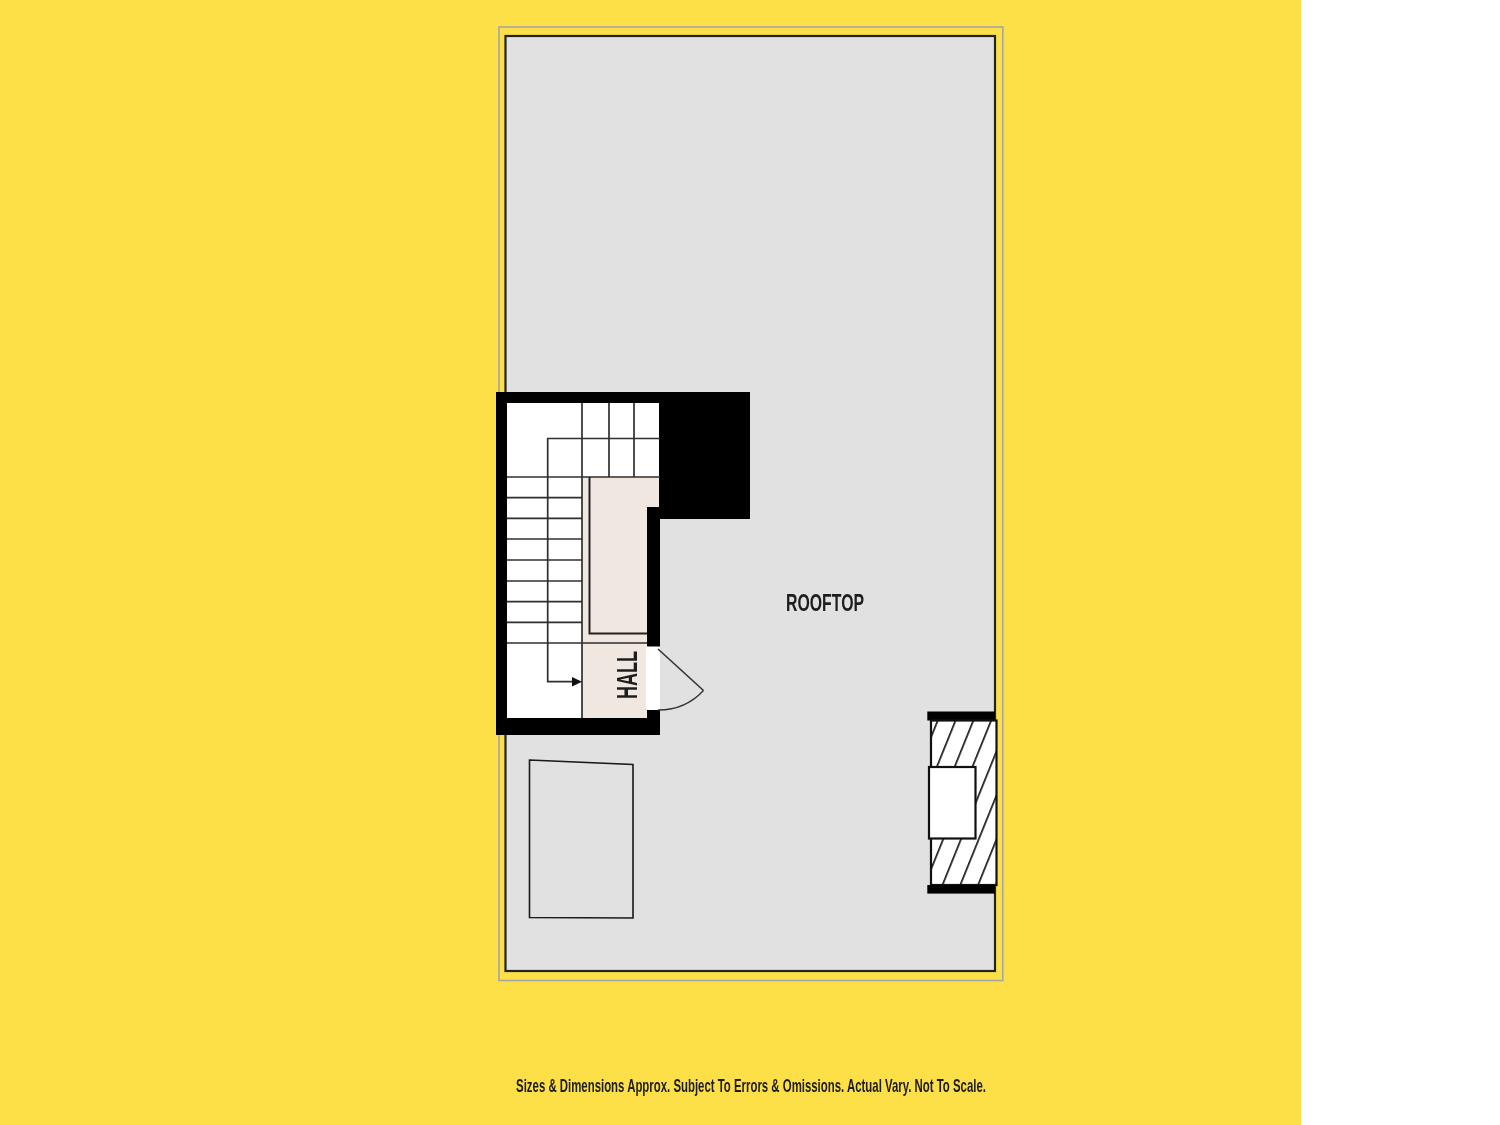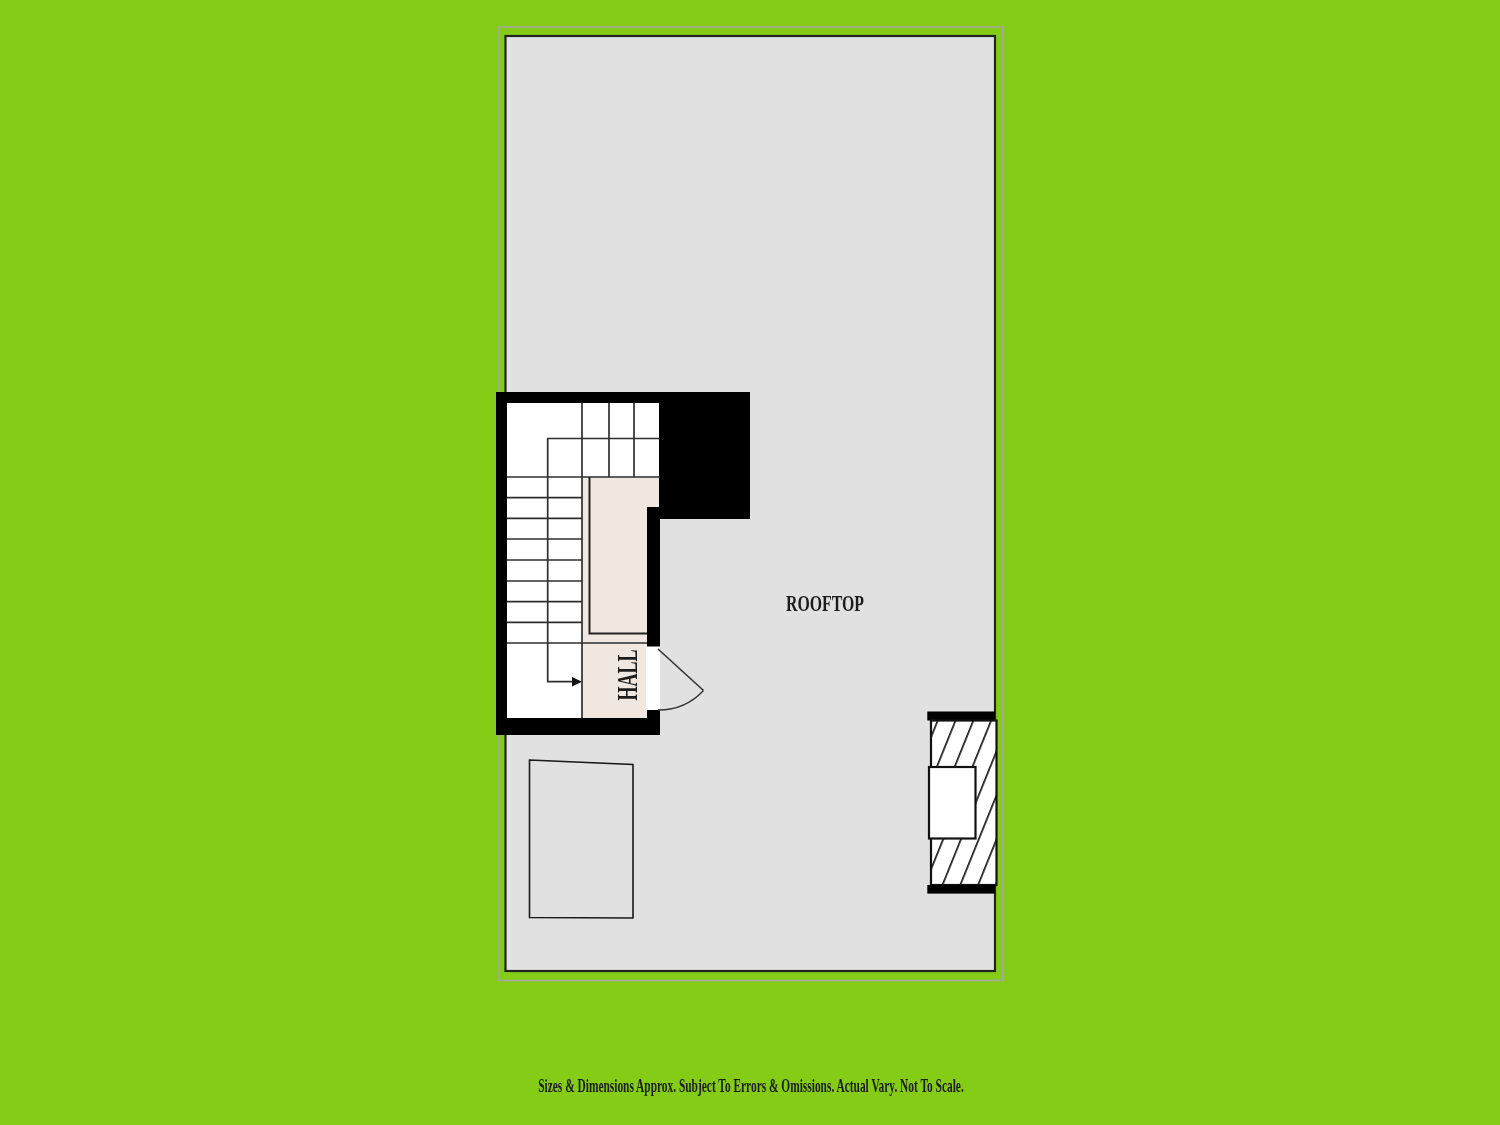--- a/index.html
+++ b/index.html
@@ -2,25 +2,25 @@
 <html><head>
 <meta charset="utf-8">
 <style>
   html, body {
     margin: 0;
     padding: 0;
     background: #ffffff;
   }
   .page {
     position: relative;
-    width: 1500px;
+    width: 1301px;
     height: 1125px;
-    background: #84cc16;
+    background: #fde047;
     overflow: hidden;
-    font-family: Liberation Serif, serif;
+    font-family: Liberation Sans, sans-serif;
   }
   .plan-svg {
     position: absolute;
     left: 0;
     top: 0;
     width: 1500px;
     height: 1125px;
   }
   .label {
     position: absolute;

